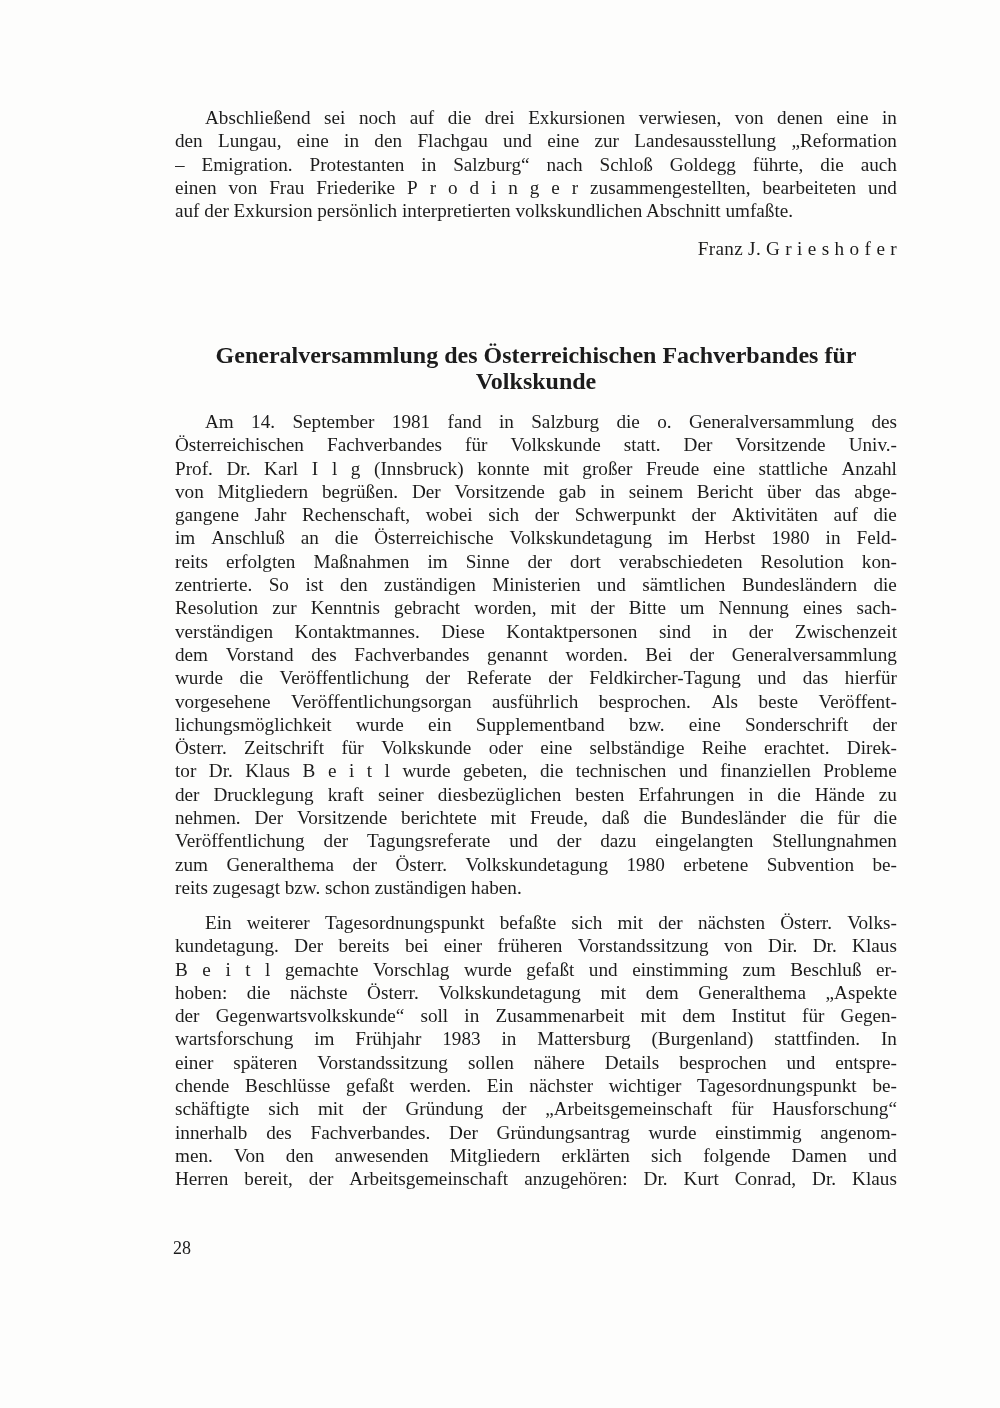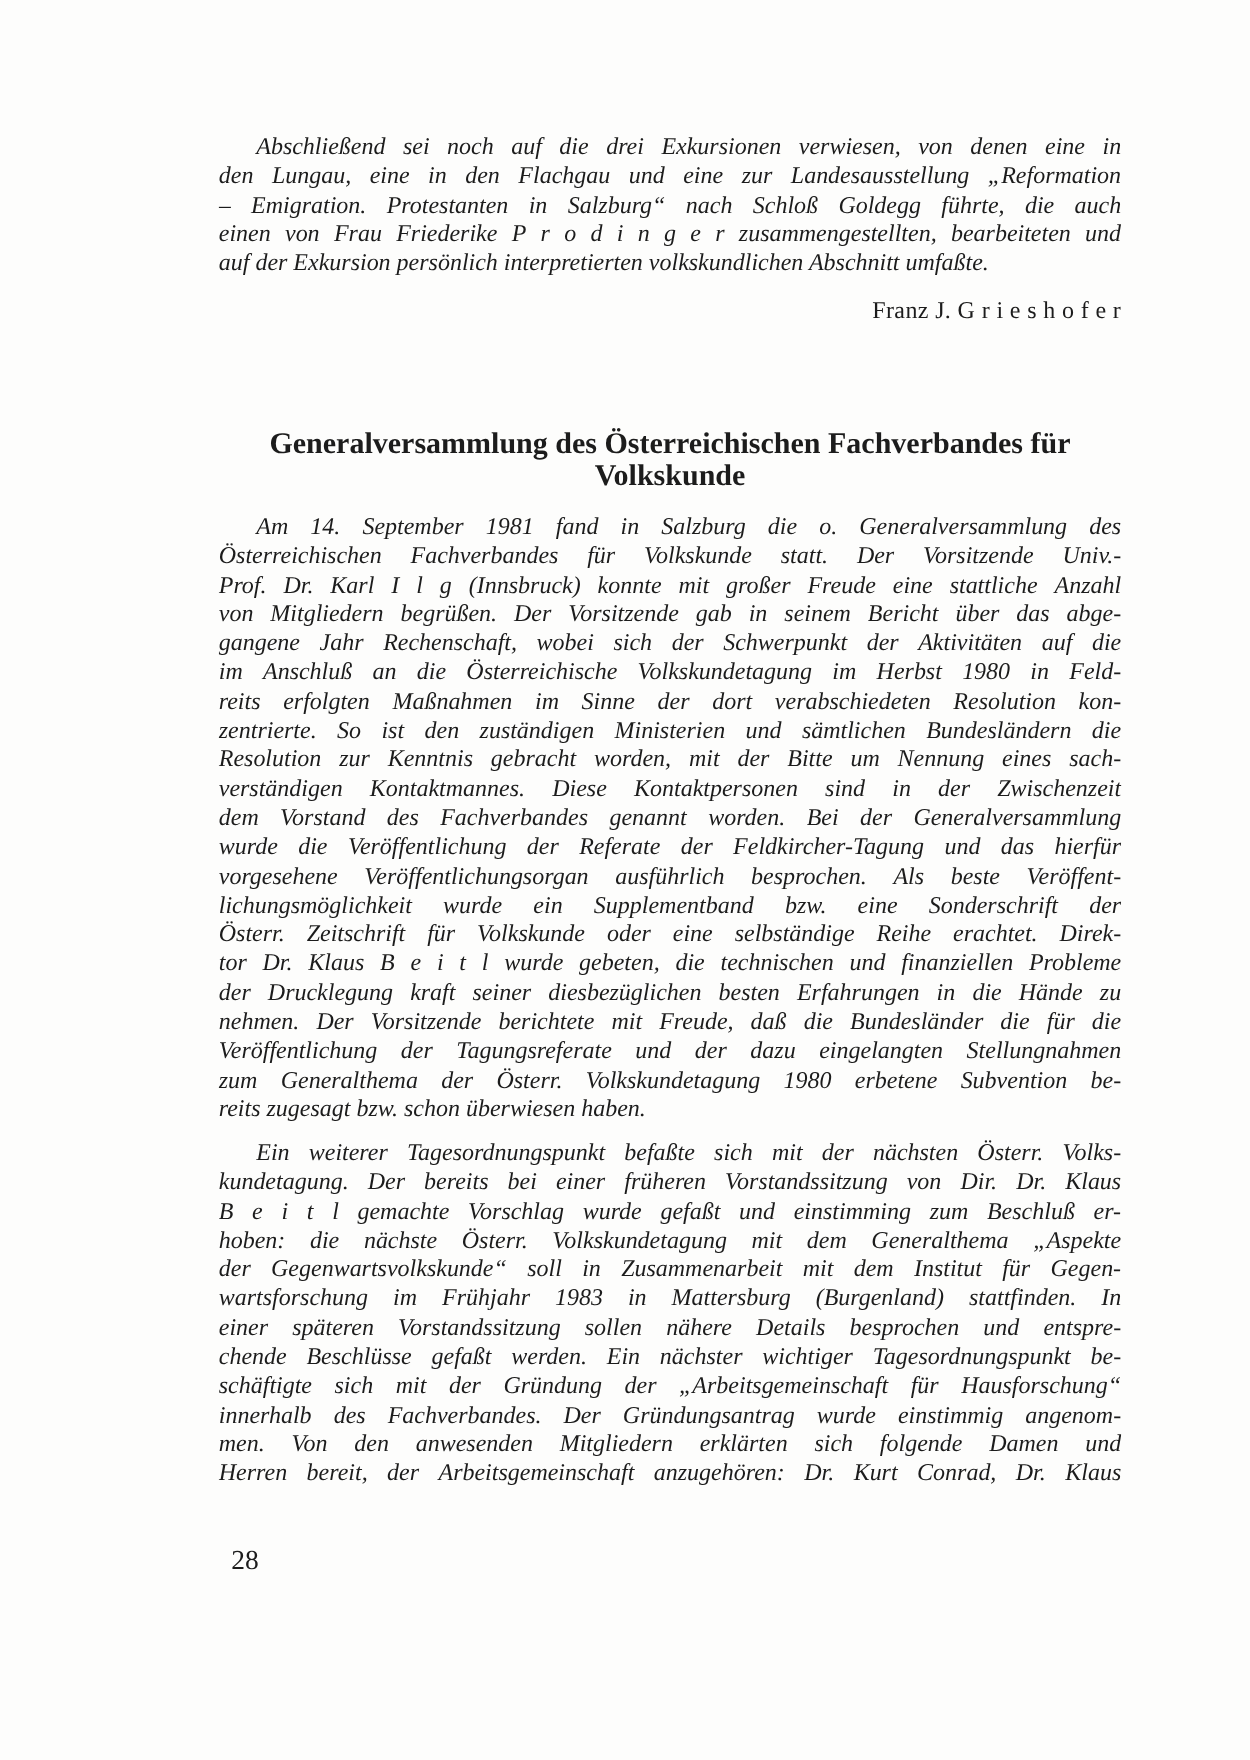--- a/index.html
+++ b/index.html
@@ -18,21 +18,20 @@
     left: 175px;
     width: 722px;
     font-size: 19.2px;
   }
   .ln {
     height: 23.3px;
     line-height: 23.3px;
     box-sizing: border-box;
     overflow: hidden;
     white-space: nowrap;
-    font-style: italic;
   }
   .ln.justify {
     display: flex;
     justify-content: space-between;
   }
   .ln.indent { padding-left: 30px; }
   .signature {
     top: 238px;
     text-align: right;
     padding-right: 4px;
@@ -42,23 +41,22 @@
     top: 342px;
     text-align: center;
     font-weight: 700;
     font-size: 24px;
     line-height: 26px;
   }
   .page-number {
     position: absolute;
     left: 173px;
     top: 1236px;
-    font-size: 22px;
+    font-size: 18px;
     line-height: 24px;
-    margin-left: 12px;
   }
   #intro { top: 106px; }
   #para1 { top: 410px; }
   #para2 { top: 911px; }
 </style>
 </head>
 <body>
 
 <div class="page">
 
@@ -370,21 +368,21 @@
         <span>zum</span>
         <span>Generalthema</span>
         <span>der</span>
         <span>Österr.</span>
         <span>Volkskundetagung</span>
         <span>1980</span>
         <span>erbetene</span>
         <span>Subvention</span>
         <span>be-</span>
       </div>
-      <div class="ln">reits zugesagt bzw. schon überwiesen haben.</div>
+      <div class="ln">reits zugesagt bzw. schon zuständigen haben.</div>
     </div>
 
   <div id="para2" class="block">
       <div class="ln justify indent">
         <span>Ein</span>
         <span>weiterer</span>
         <span>Tagesordnungspunkt</span>
         <span>befaßte</span>
         <span>sich</span>
         <span>mit</span>

